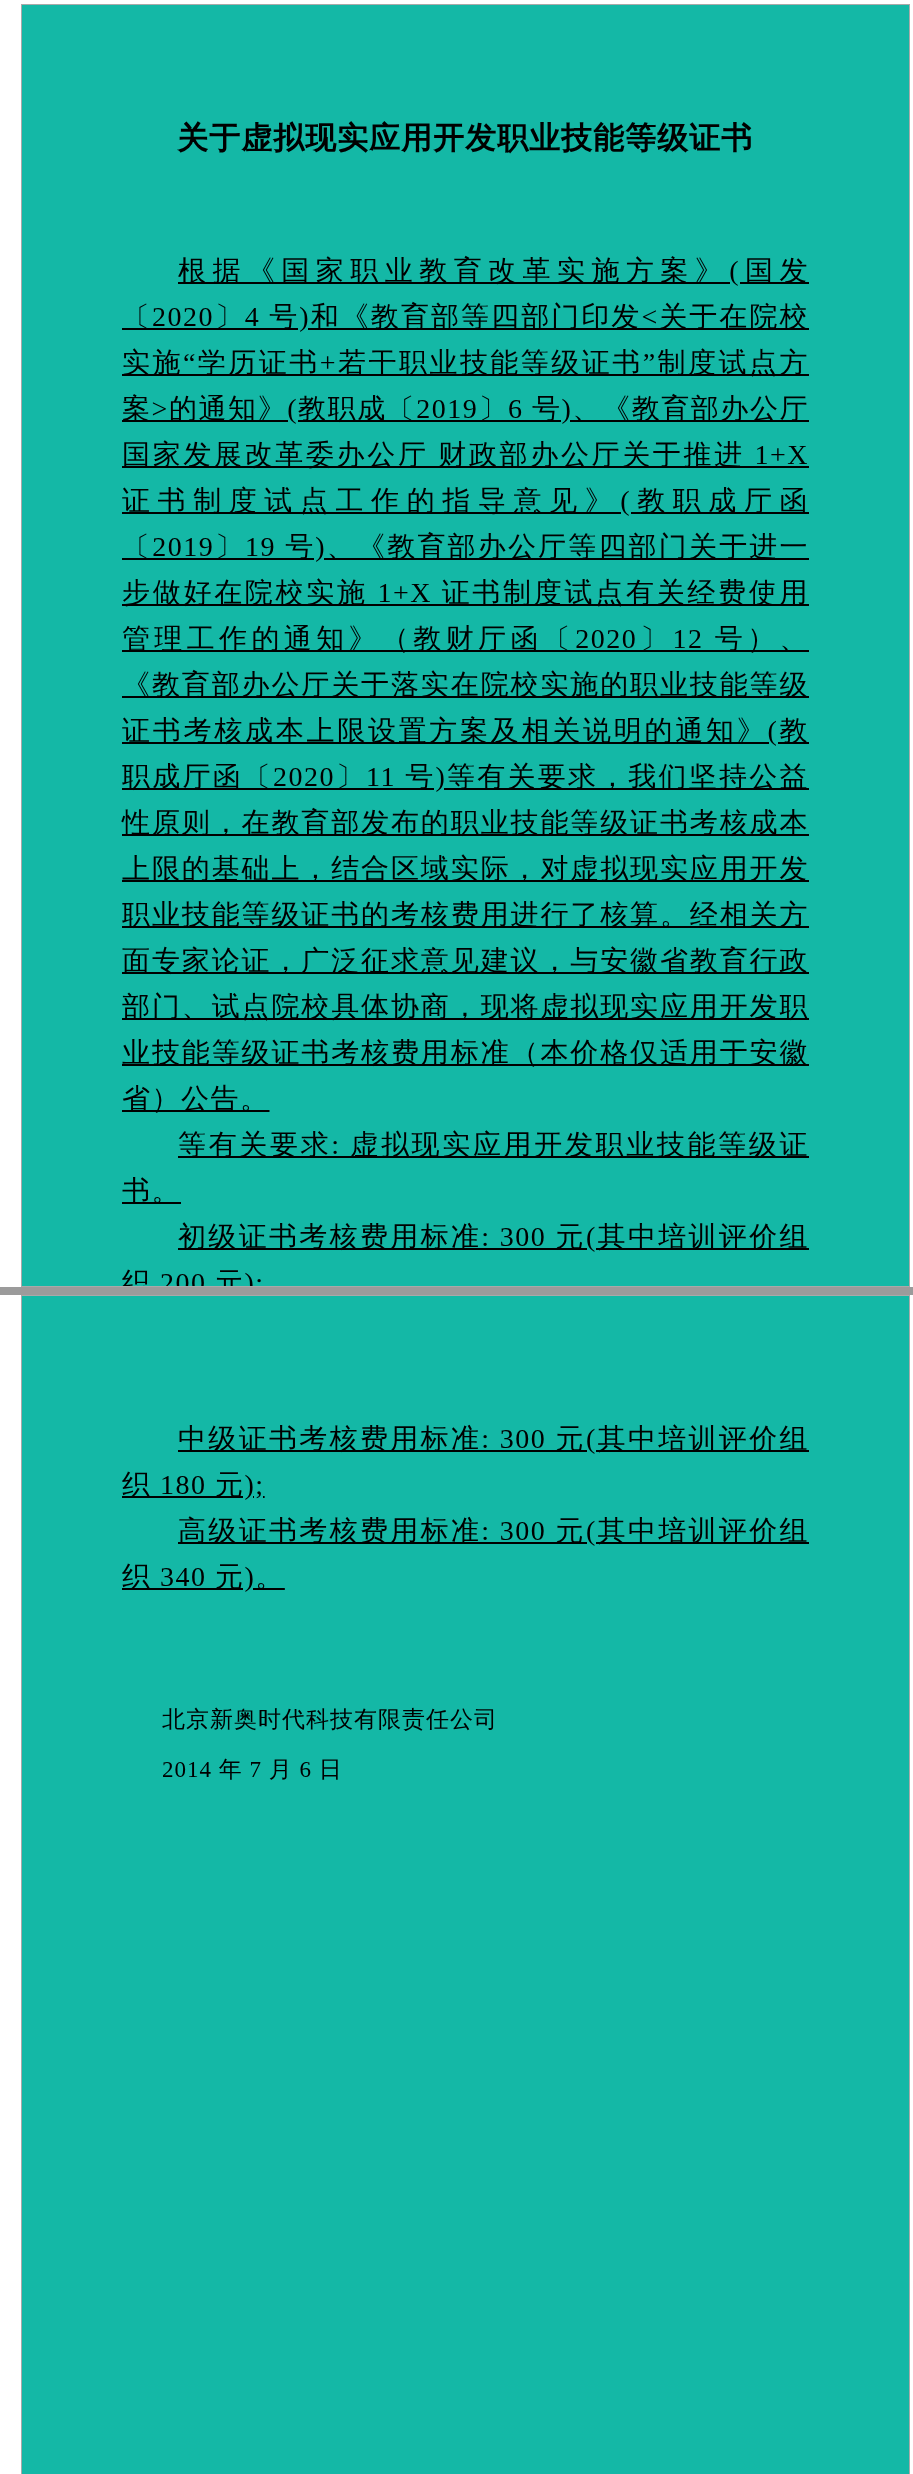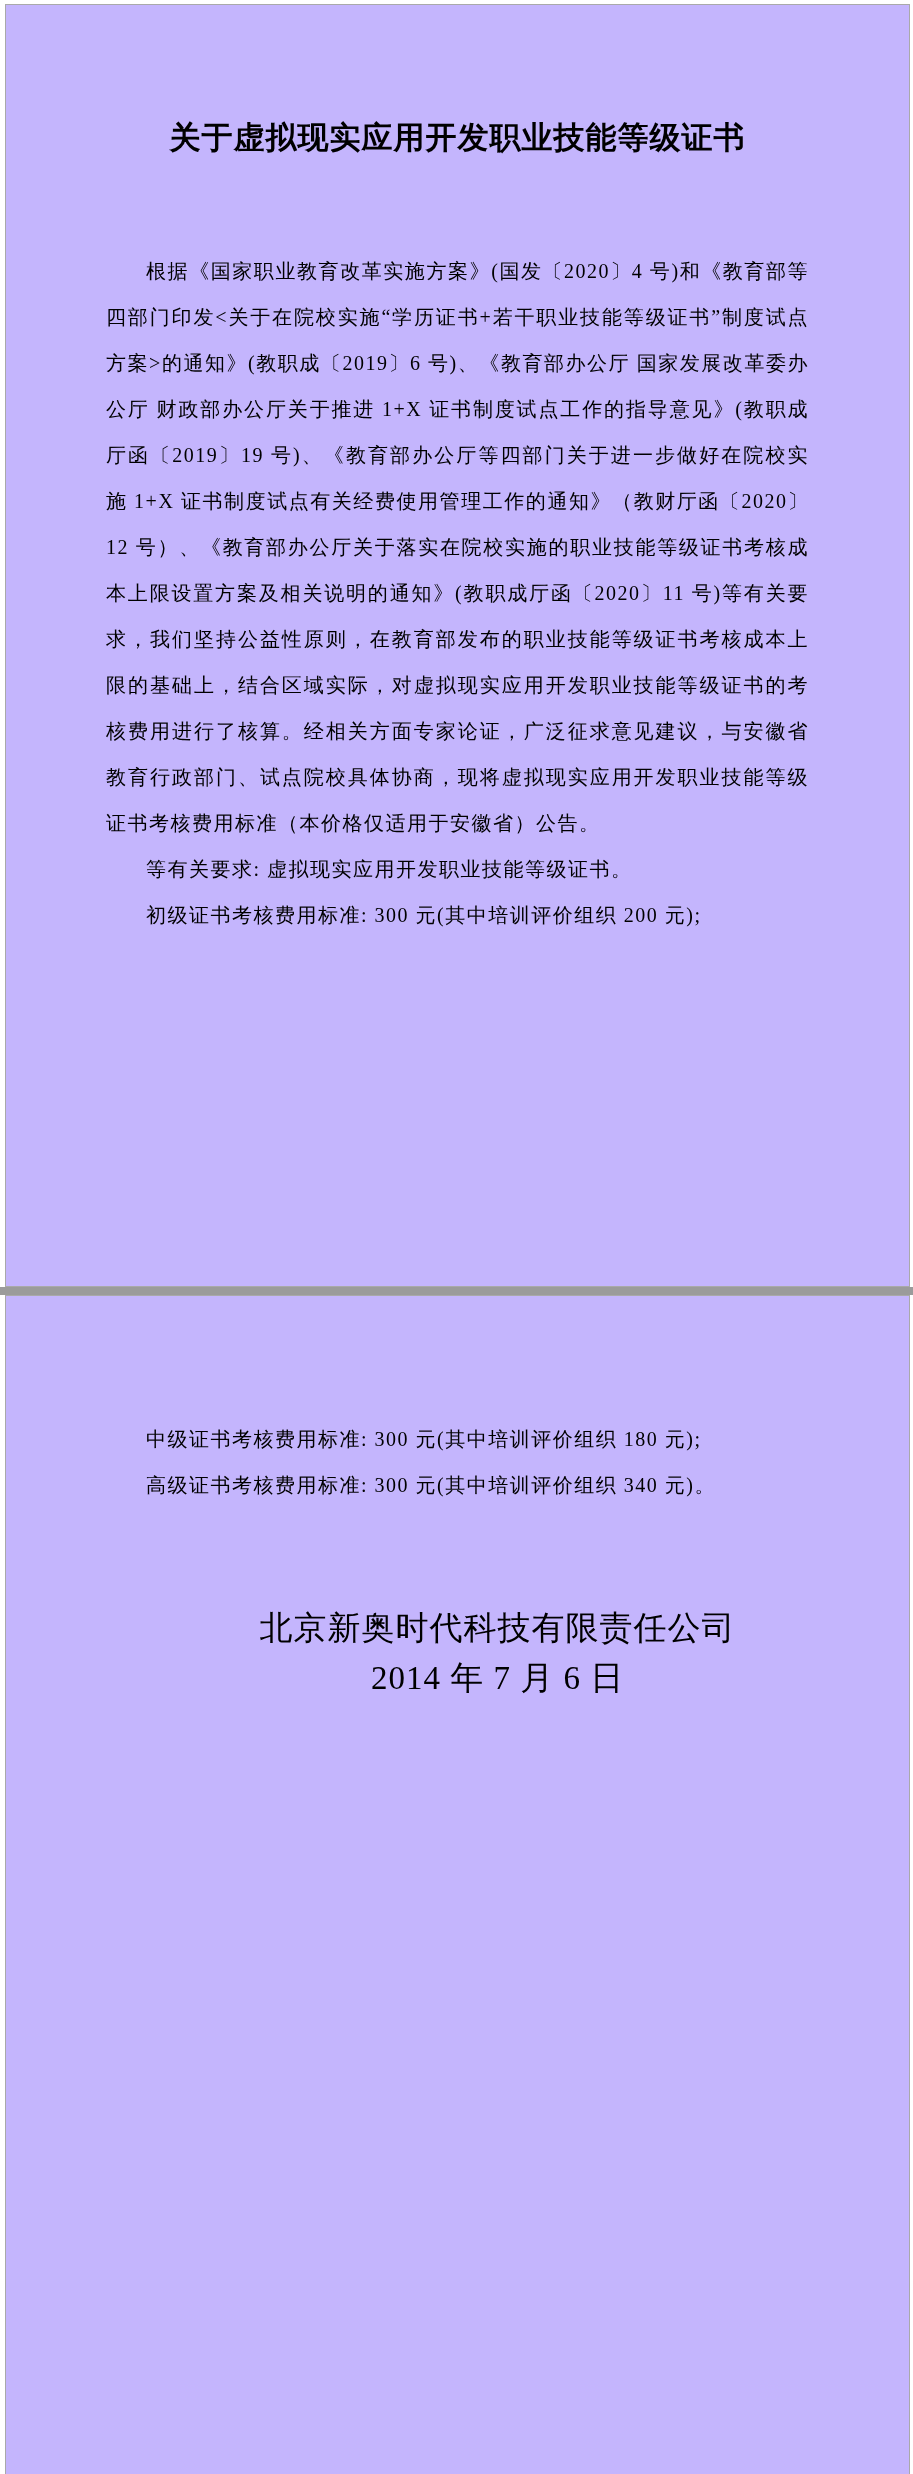--- a/index.html
+++ b/index.html
@@ -7,24 +7,24 @@
     margin: 0;
     padding: 0;
     background: #ffffff;
   }
   body {
     width: 913px;
     font-family: "Liberation Serif", "DejaVu Serif", serif;
     color: #000000;
   }
   .page {
-    margin-left: 5px;
+    margin-left: 21px;
     margin-right: 3px;
     border: 1px solid #a9a9a9;
-    background: #c4b5fd;
+    background: #14b8a6;
     padding-left: 100px;
     padding-right: 100px;
     overflow: hidden;
   }
   .page-1 {
     margin-top: 4px;
     height: 1283px;
   }
   .page-2 {
     height: 1452px;
@@ -44,31 +44,32 @@
   }
   .doc-body {
     margin-top: 82px;
   }
   .page-2 .doc-body {
     margin-top: 120px;
   }
   .doc-body p {
     margin: 0;
     padding: 0;
-    font-size: 20px;
+    font-size: 28px;
     line-height: 46px;
     letter-spacing: 1.5px;
     text-indent: 2em;
     text-align: justify;
+    text-decoration: underline;
   }
   .signature-block {
     margin-top: 95px;
-    text-align: center;
+    text-align: left;
     transform: translateX(40px);
-    font-size: 33px;
+    font-size: 23px;
     line-height: 50px;
     letter-spacing: 1px;
   }
   .signature-block div {
     margin: 0;
   }
 </style>
 </head>
 <body>
 

